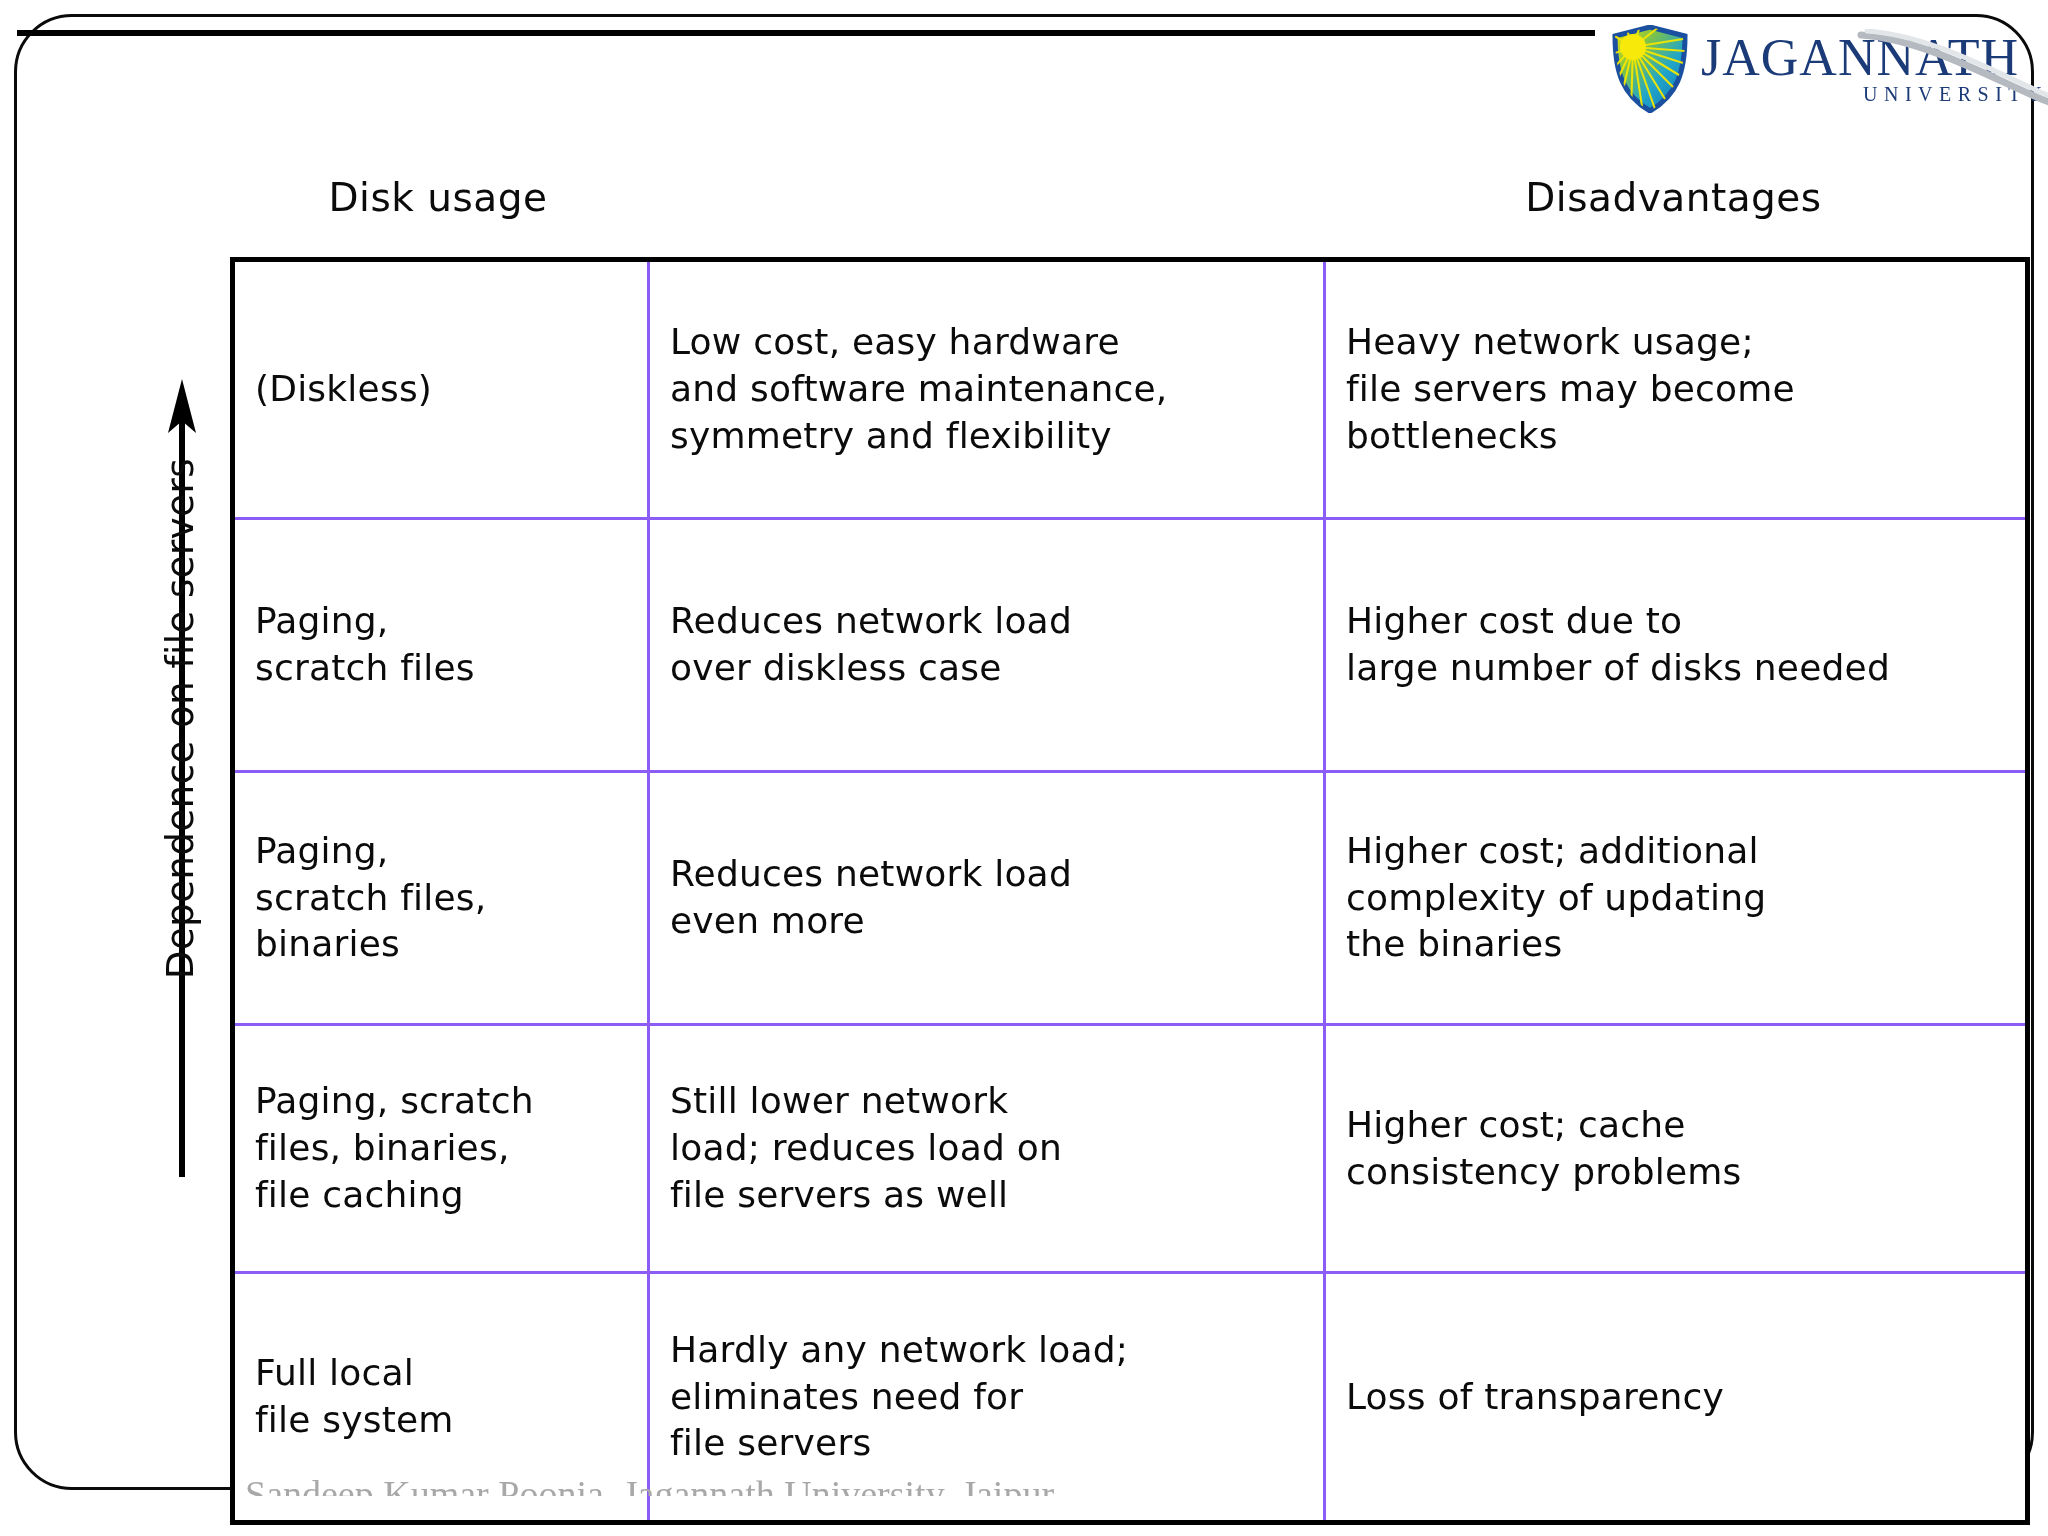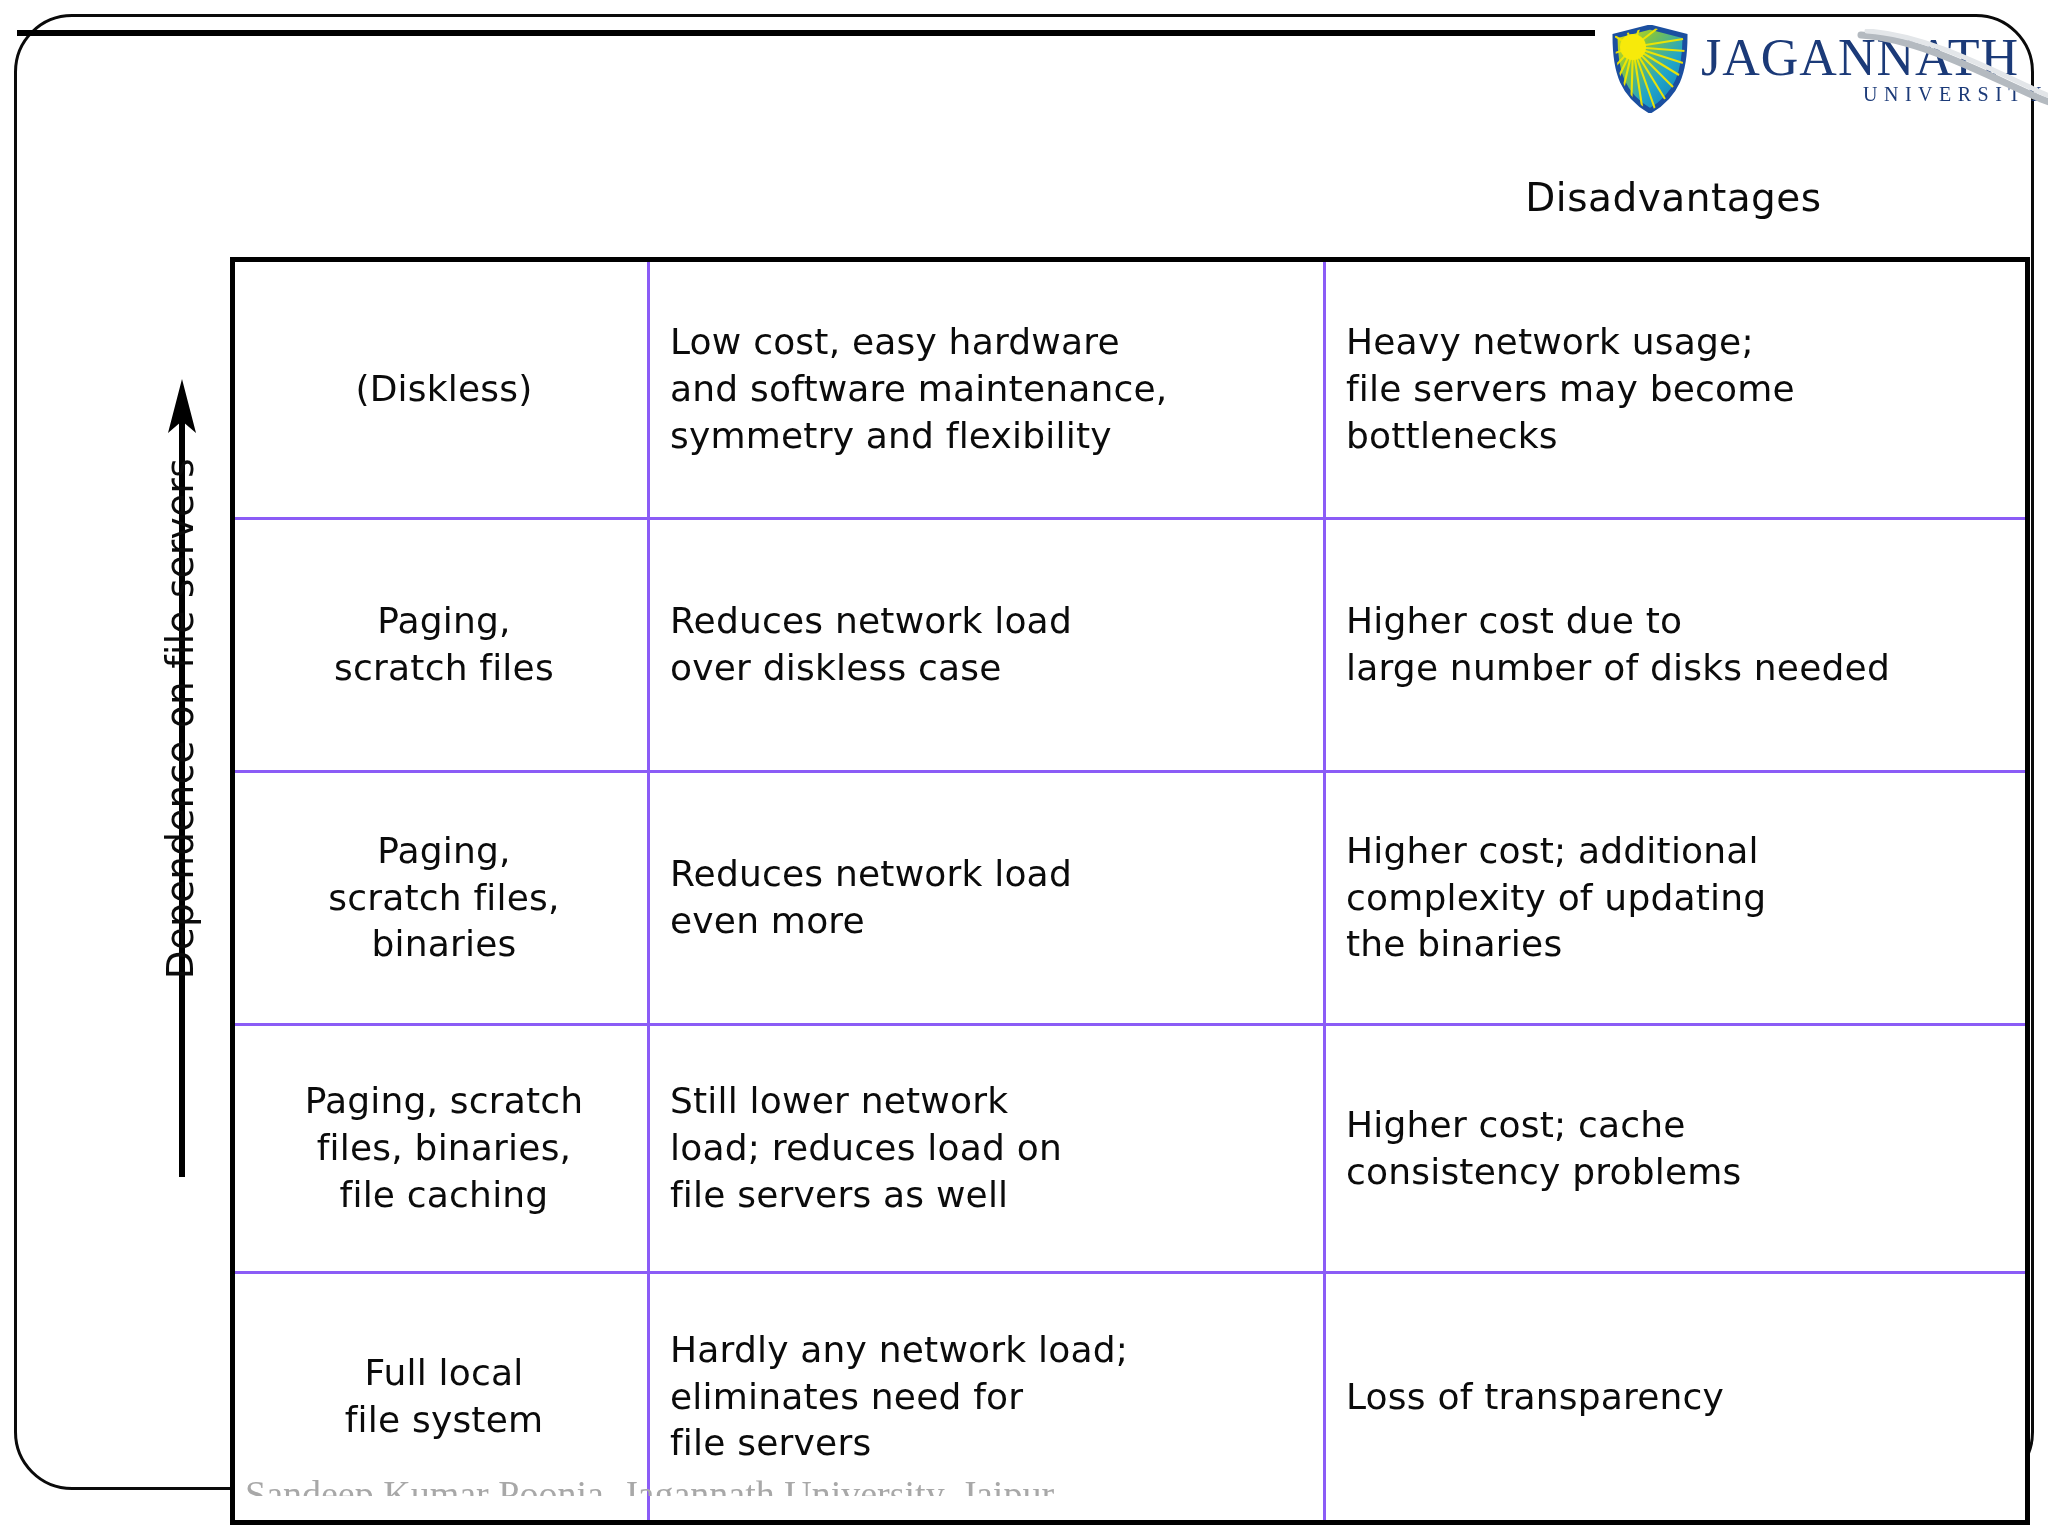--- a/index.html
+++ b/index.html
@@ -162,21 +162,21 @@
     color: #0b0b0b;
     white-space: pre-line;
     letter-spacing: 0.2px;
   }
   #matrix-table tr.r1 td { height: 235px; }
   #matrix-table tr.r2 td { height: 230px; }
   #matrix-table tr.r3 td { height: 230px; }
   #matrix-table tr.r4 td { height: 225px; }
   #matrix-table tr.r5 td { height: 226px; }
 
-  td.cell-usage { padding-left: 22px; text-align: center; }
+  td.cell-usage { padding-left: 22px; }
   td.cell-adv   { padding-left: 44px; }
   td.cell-dis   { padding-left: 30px; }
 
   
   #footer-credit {
     position: absolute;
     left: 228px;
     top: 1417px;
     width: 1100px;
     height: 26px;
@@ -237,20 +237,21 @@
       <div class="wm-main">JAGANNATH</div>
       <div class="wm-sub">UNIVERSITY</div>
       <svg id="logo-swoosh" viewBox="0 0 300 84" xmlns="http://www.w3.org/2000/svg">
         <path d="M10 6 C70 10 135 46 190 70 C225 84 255 84 292 76" fill="none" stroke="#b4bac0" stroke-width="7" stroke-linecap="round"></path>
         <path d="M16 2 C78 6 142 42 196 66 C230 80 262 80 296 72" fill="none" stroke="#e3e6e9" stroke-width="5" stroke-linecap="round"></path>
       </svg>
     </div>
 
   </div>
 
+  <div class="col-header" id="hdr-disk-usage">Disk usage</div>
   <div class="col-header" id="hdr-disadvant">Disadvantages</div>
 
   <div id="y-axis">
     <svg id="y-axis-arrow" viewBox="0 0 34 800" xmlns="http://www.w3.org/2000/svg">
       <line x1="17" y1="800" x2="17" y2="44" stroke="#000000" stroke-width="6"></line>
       <polygon points="17,2 31,56 17,44 3,56" fill="#000000"></polygon>
     </svg>
     <div id="y-axis-label">Dependence on file servers</div>
   </div>
 

